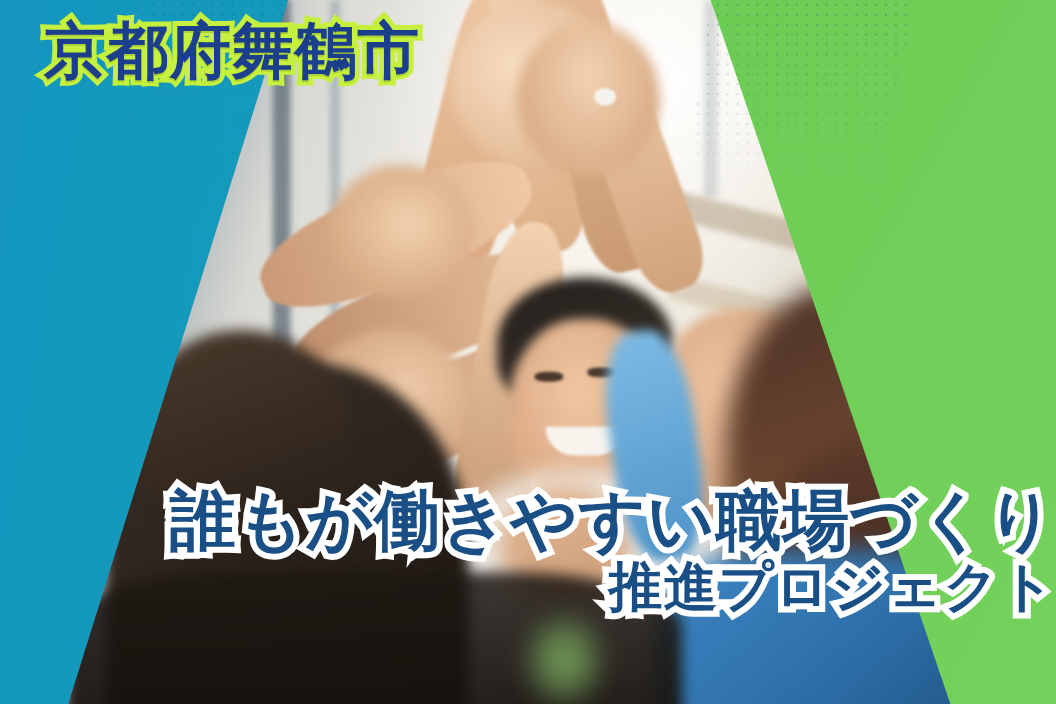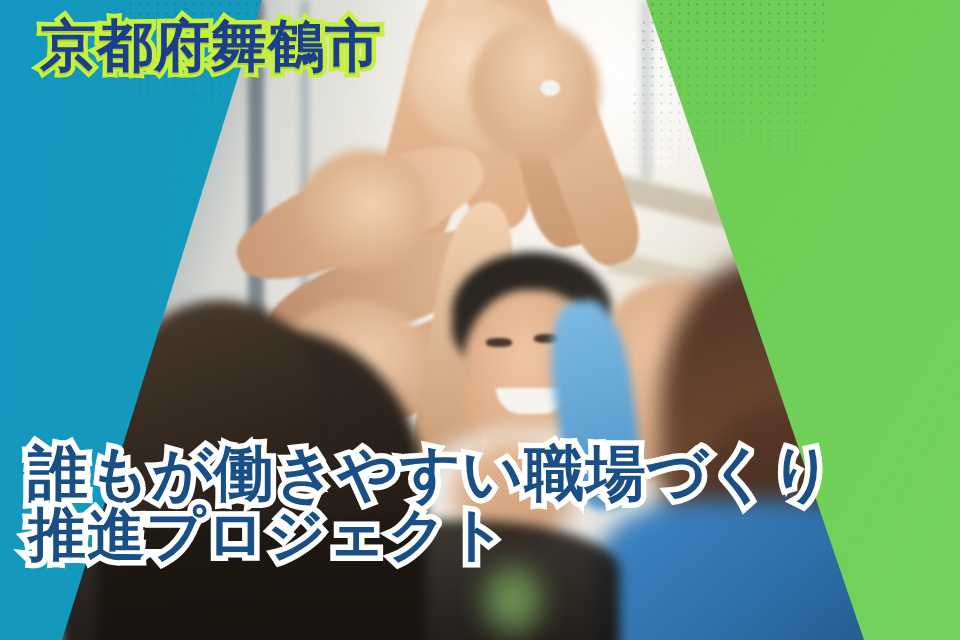--- a/index.html
+++ b/index.html
@@ -133,38 +133,38 @@
     color: #1b3f8c;
     -webkit-text-stroke: 9px #c6f03e;
     paint-order: stroke fill;
     text-shadow: 0 2px 0 rgba(0,0,0,0.12);
     white-space: nowrap;
   }
 
   .maintext-wrap {
     position: absolute;
     left: 0;
-    right: 12px;
+    right: 0;
     top: 440px;
     z-index: 40;
-    text-align: left;
+    text-align: right;
     padding-left: 28px;
   }
   .maintext-line {
     margin: 0;
     font-size: 60px;
     line-height: 1.12;
     font-weight: 700;
     letter-spacing: 1px;
     color: #1a4f86;
     -webkit-text-stroke: 11px #ffffff;
     paint-order: stroke fill;
     white-space: nowrap;
   }
-  .maintext-line.line2 { font-size: 58px; font-family: Liberation Mono, monospace; }
+  .maintext-line.line2 { font-size: 49px; }
 </style>
 </head>
 <body>
 
 <div id="banner">
 
   <div class="photo" role="img" aria-label="オフィスで手を高く上げてハイタッチするビジネスチームの写真">
 
     <div class="bg-wall"></div>
     <div class="frame v1"></div>

